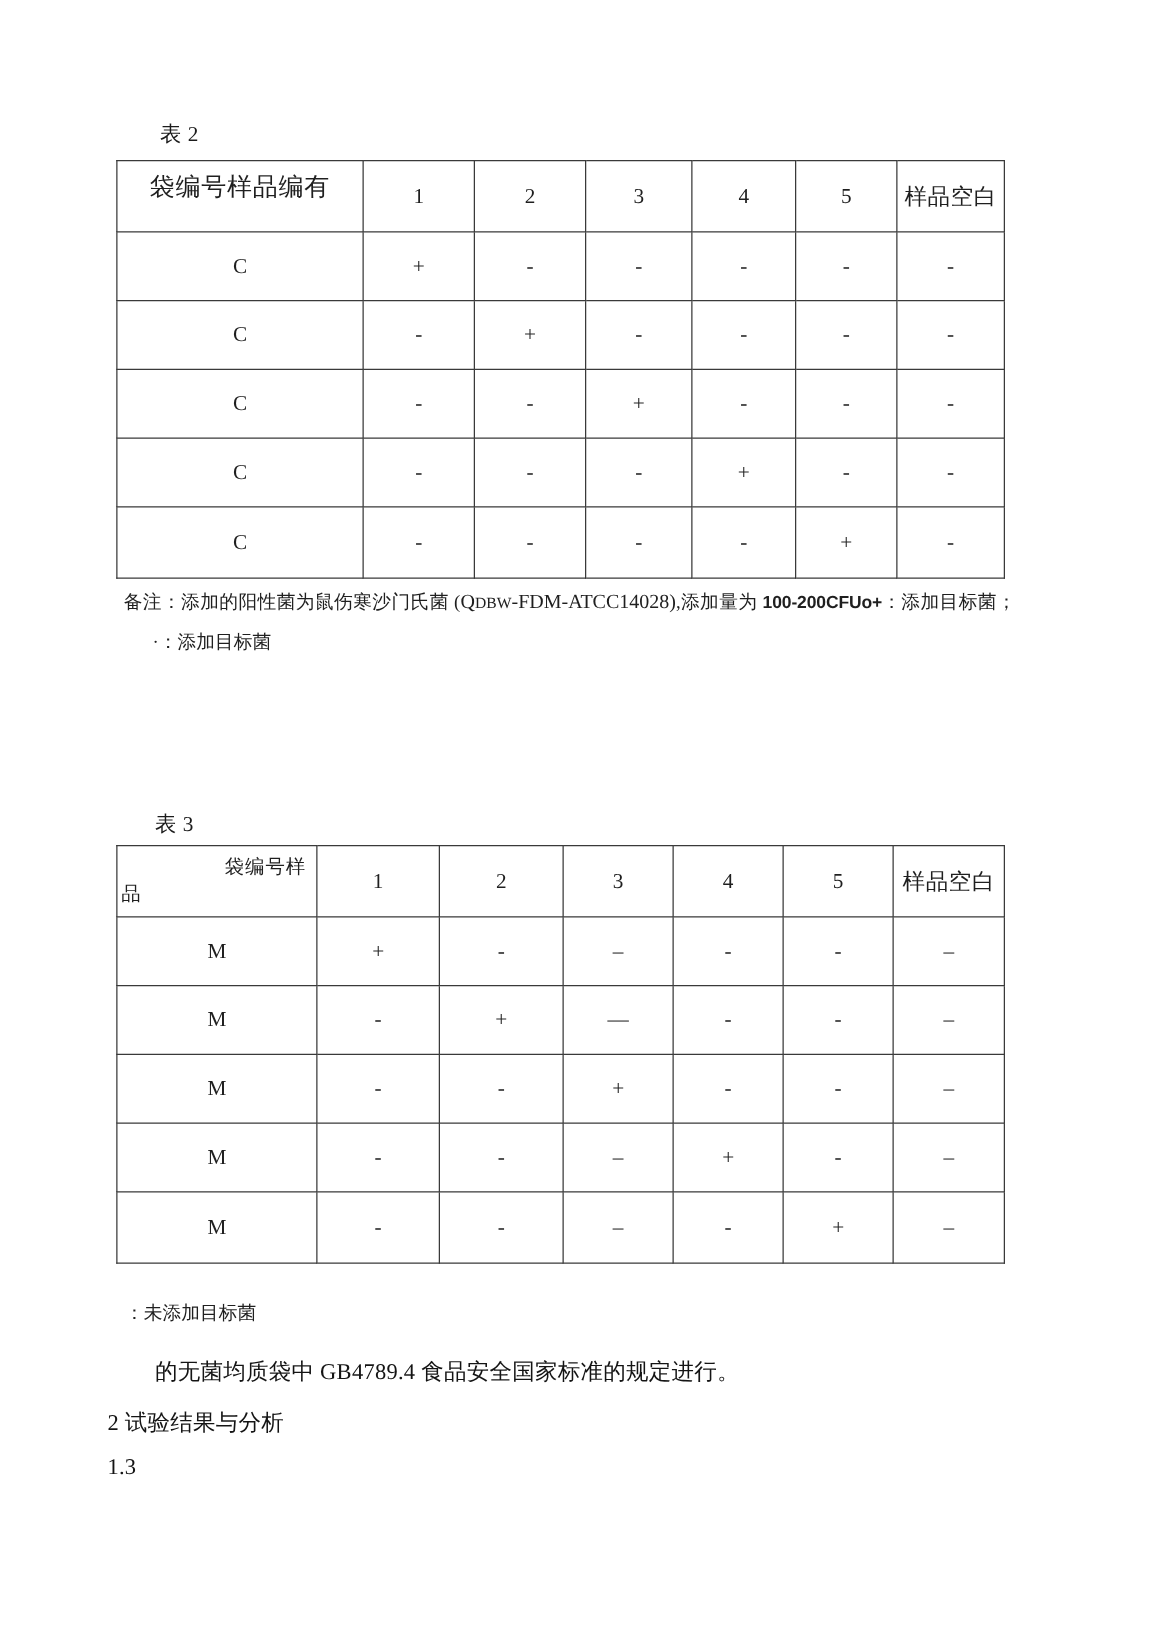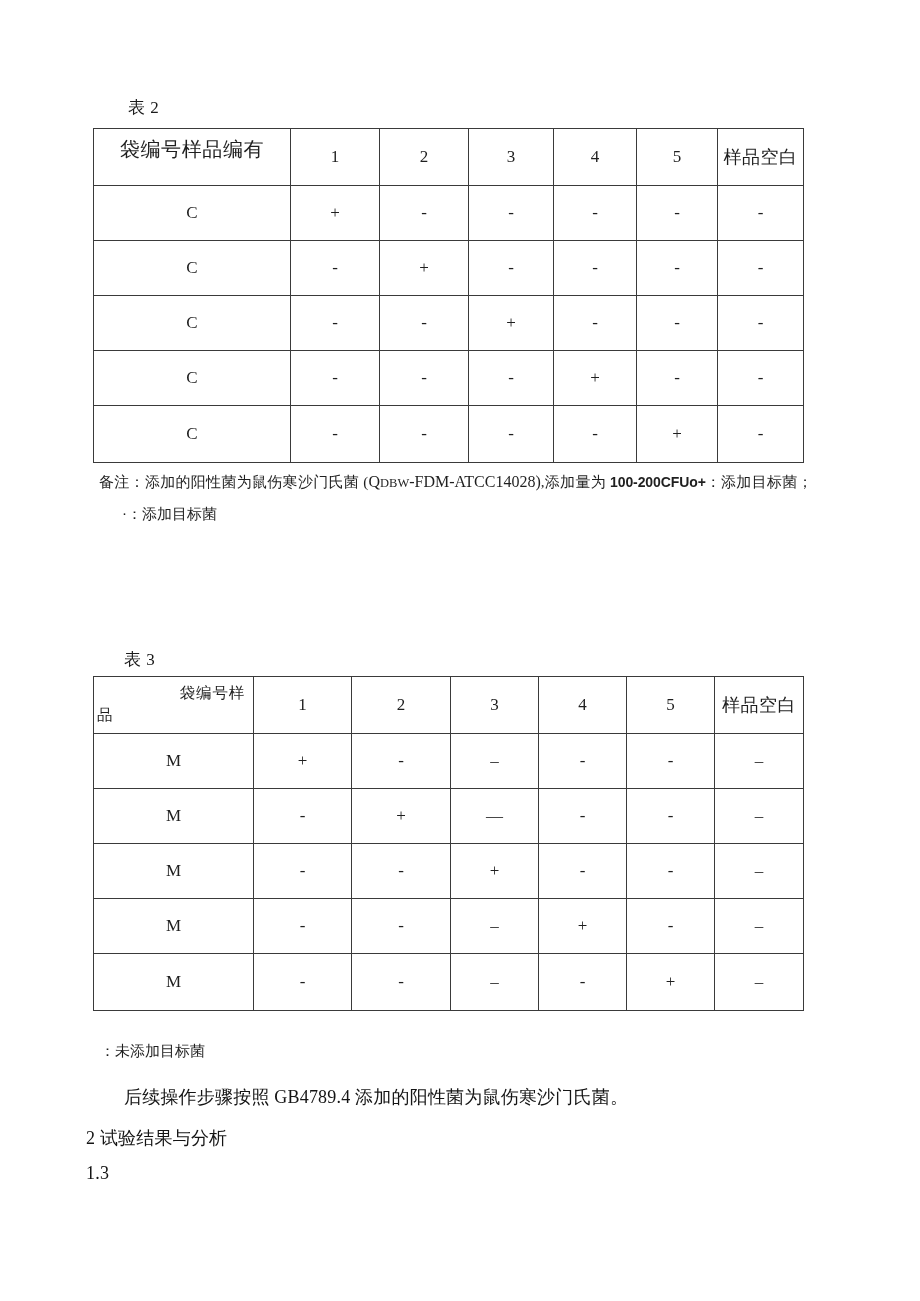--- a/index.html
+++ b/index.html
@@ -295,20 +295,20 @@
         <td class="sym">+</td>
         <td class="sym">–</td>
       </tr>
     </tbody>
   </table>
 
 
   <div class="note" style="left:100px; top:1040px;">：未添加目标菌</div>
 
   <div class="body-line" style="left:86px; top:1085px;">
-    <span class="indent"></span><span>后续操作步骤按照 GB4789.4 添加的阳性菌为鼠伤寒沙门氏菌。</span>
+    <span class="indent"></span><span>的无菌均质袋中 GB4789.4 食品安全国家标准的规定进行。</span>
   </div>
 
   <div class="body-line" style="left:86px; top:1126px;">2 试验结果与分析</div>
 
   <div class="body-line" style="left:86px; top:1163px;">1.3</div>
 
 </div>
 
 </body></html>

